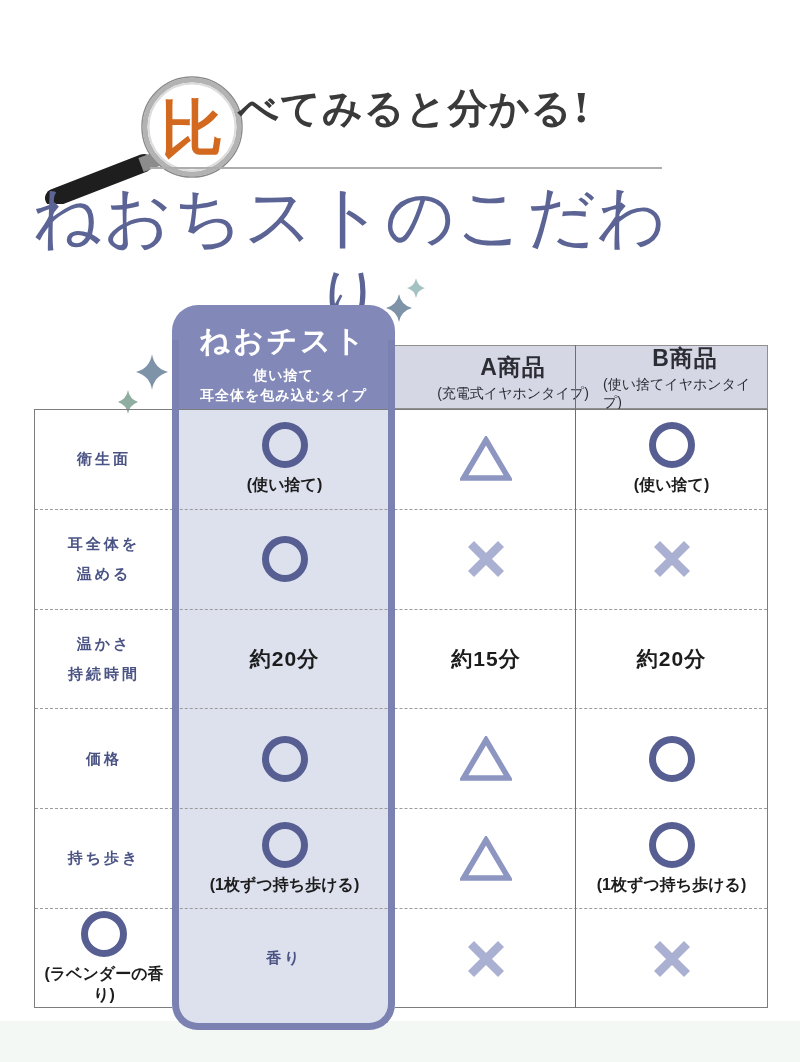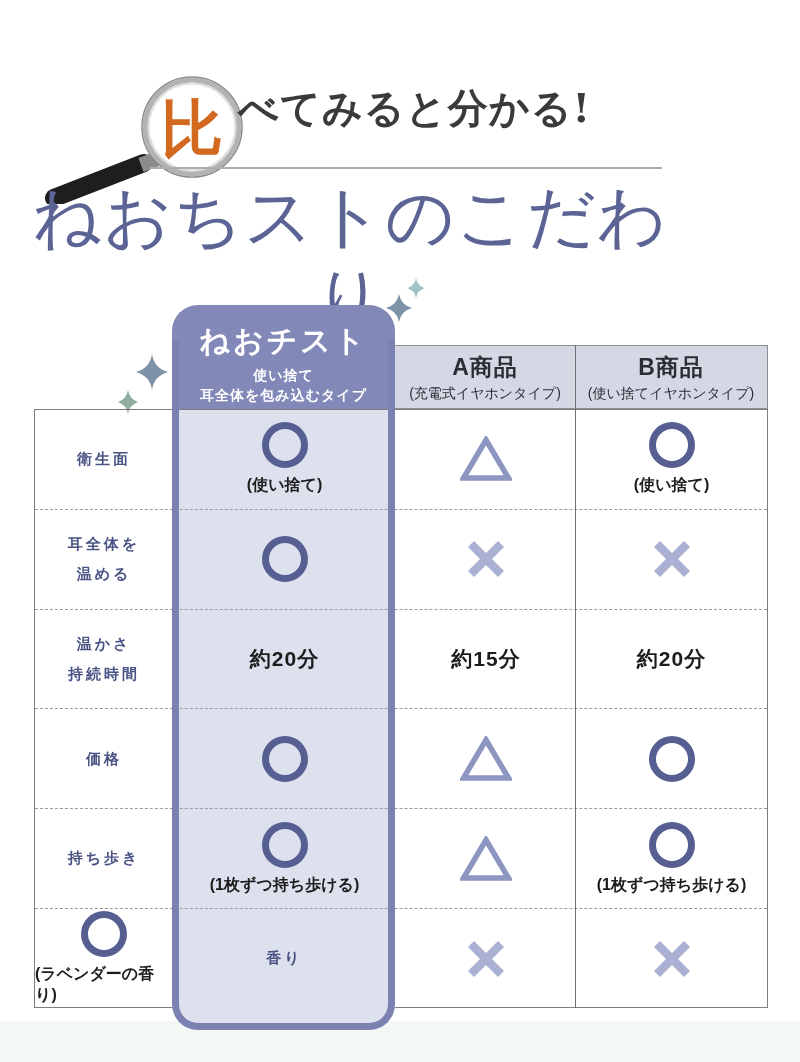--- a/index.html
+++ b/index.html
@@ -31,34 +31,34 @@
   .feat-title{font-size:30px;font-weight:bold;letter-spacing:3px;line-height:1.2;}
   .feat-sub{font-size:14px;font-weight:bold;line-height:1.45;margin-top:6px;text-align:center;letter-spacing:1px;}
   .feat-frame{position:absolute;left:172px;top:340px;width:223px;height:690px;
         border:7px solid #7b82b1;border-top:none;border-radius:0 0 26px 26px;
         box-sizing:border-box;background:transparent;z-index:6;pointer-events:none;}
 
   
   .head-band{position:absolute;left:395px;top:345px;width:373px;height:64px;background:#d5d7e5;
         border:1px solid #8f8f8f;border-left:none;box-sizing:border-box;display:flex;z-index:2;}
   .head-cell{display:flex;flex-direction:column;align-items:center;justify-content:center;color:#2c2d34;}
-  .head-cell.a{width:180px;} .head-cell.b{flex:1;}
+  .head-cell.a{width:180px;padding-left:28px;} .head-cell.b{flex:1;}
   .head-title{font-size:23px;font-weight:bold;letter-spacing:1px;}
   .head-sub{font-size:14px;font-weight:normal;margin-top:2px;letter-spacing:0;}
 
   
   .tbl{position:absolute;left:34px;top:409px;width:734px;height:599px;
         border:1px solid #7d7d7d;border-bottom:none;box-sizing:border-box;
         display:flex;flex-direction:column;z-index:3;background:transparent;}
   .trow{flex:1;display:grid;grid-template-columns:138px 223px 180px auto;}
   .trow + .trow{border-top:1px dashed #9b9b9b;}
   .cell{display:flex;flex-direction:column;align-items:center;justify-content:center;gap:7px;}
   .label-cell{color:#4a5384;font-weight:bold;font-size:15px;letter-spacing:3px;line-height:1.5;text-align:center;}
   .val-text{font-size:21px;font-weight:600;color:#1c1c1c;letter-spacing:1px;}
-  .note-text{font-size:16px;font-weight:600;color:#1c1c1c;letter-spacing:0;}
+  .note-text{font-size:16px;font-weight:600;color:#1c1c1c;letter-spacing:0;text-align:center;}
   .sym-circle{width:32px;height:32px;border:7px solid #565e92;border-radius:50%;}
 
   .vline-ab{position:absolute;left:575px;top:345px;width:1px;height:663px;background:#6f6f6f;z-index:4;}
   .bline-left{position:absolute;left:34px;top:1007px;width:138px;height:1px;background:#7d7d7d;z-index:3;}
   .bline-right{position:absolute;left:395px;top:1007px;width:373px;height:1px;background:#7d7d7d;z-index:3;}
 
   .bottom-strip{position:absolute;left:0;top:1021px;width:800px;height:41px;background:#f4f8f5;z-index:0;}
 </style>
 </head>
 <body>

